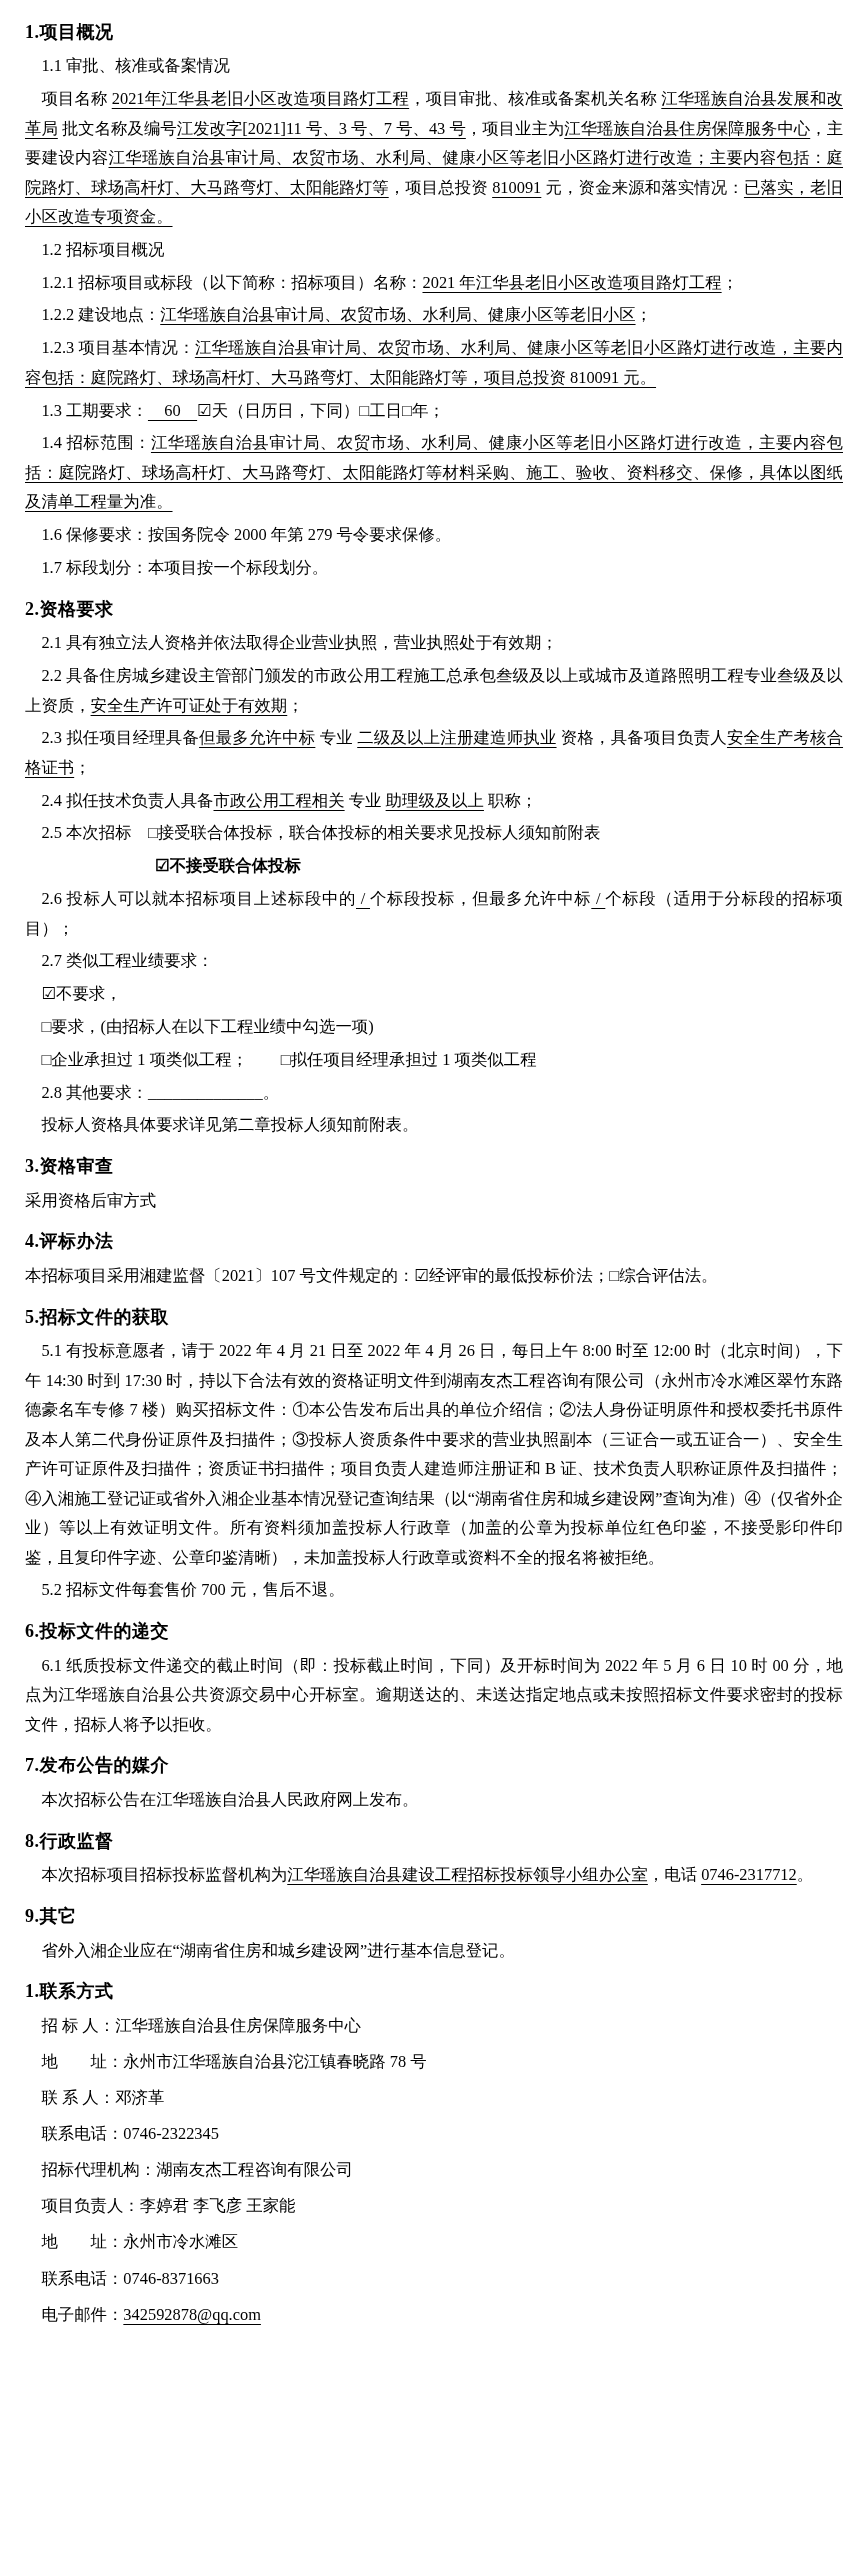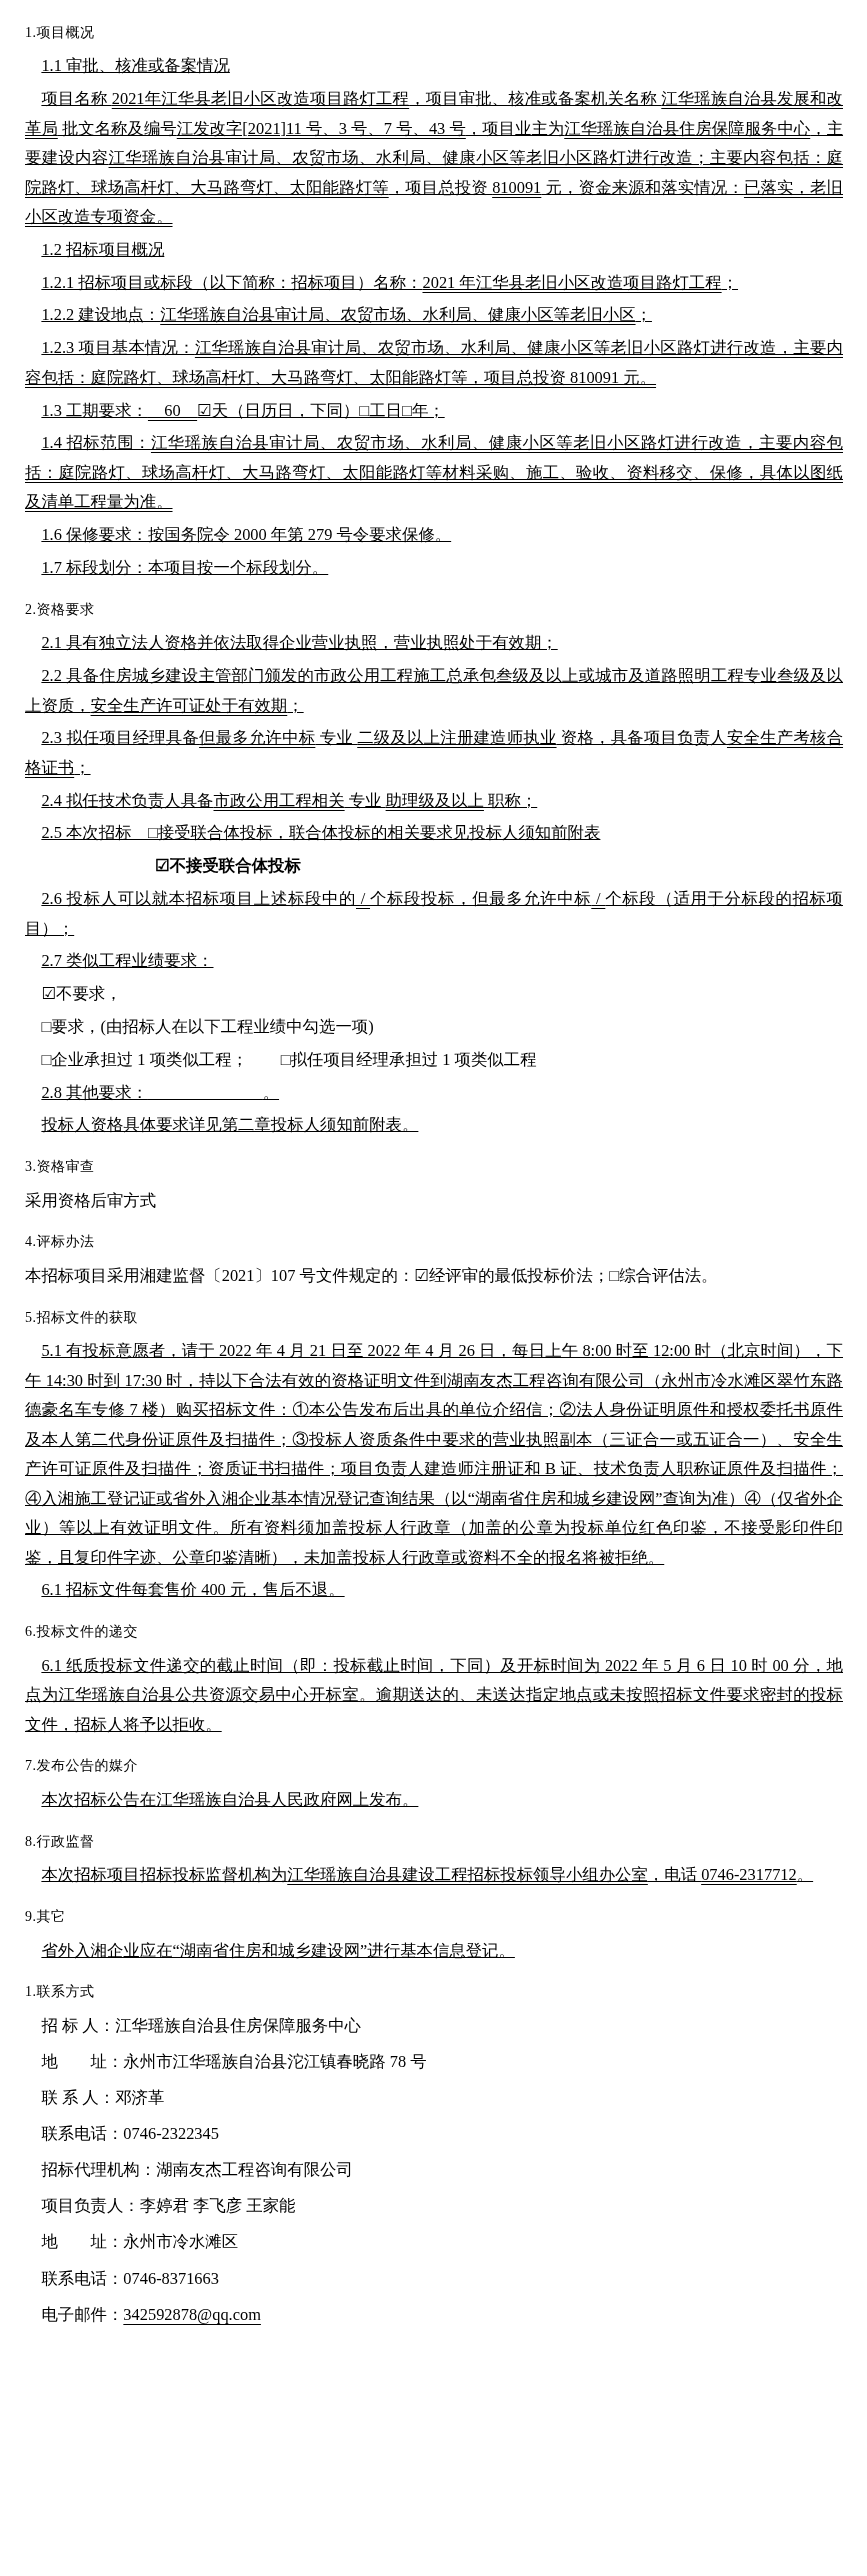--- a/index.html
+++ b/index.html
@@ -8,34 +8,34 @@
     width: 868px;
     min-height: 2576px;
     margin: 0 auto;
     background: #ffffff;
     color: #000000;
     font-family: "Liberation Serif", "DejaVu Serif", serif;
   }
   .page { padding: 16.4px 25px 33px 25px; }
   section { display: block; }
   .sec-heading {
-    font-size: 14px;
+    font-size: 18px;
     line-height: 25px;
-    font-weight: normal;
+    font-weight: bold;
     margin: 14.2px 0 6.6px 0;
     letter-spacing: 0.5px;
   }
   section:first-child .sec-heading { margin-top: 3.3px; }
   .para {
     font-size: 16.4px;
     line-height: 29.5px;
     text-align: justify;
     margin: 0 0 3.3px 0;
   }
-  .indent  { text-indent: 1em; text-decoration: underline; }
+  .indent  { text-indent: 1em; }
   .flush   { text-indent: 0; }
   .checkbox { text-indent: 0; margin-left: 130px; font-weight: bold; }
   .sub     { text-indent: 1em; }
   .note    { margin-top: 2px; }
   .contact { text-indent: 1em; margin-bottom: 6.6px; }
   .seg.u {
     text-decoration: underline;
     text-underline-offset: 4.4px;
     text-decoration-thickness: 1.1px;
     white-space: pre-wrap;
@@ -80,21 +80,21 @@
         <h2 class="sec-heading">3.资格审查</h2>
         <p class="para flush"><span class="seg">采用资格后审方式</span></p>
       </section>
       <section>
         <h2 class="sec-heading">4.评标办法</h2>
         <p class="para flush"><span class="seg">本招标项目采用湘建监督〔2021〕107 号文件规定的：☑经评审的最低投标价法；□综合评估法。</span></p>
       </section>
       <section>
         <h2 class="sec-heading">5.招标文件的获取</h2>
         <p class="para indent"><span class="seg">5.1 有投标意愿者，请于 2022 年 4 月 21 日至 2022 年 4 月 26 日，每日上午 8:00 时至 12:00 时（北京时间），下午 14:30 时到 17:30 时，持以下合法有效的资格证明文件到湖南友杰工程咨询有限公司（永州市冷水滩区翠竹东路德豪名车专修 7 楼）购买招标文件：①本公告发布后出具的单位介绍信；②法人身份证明原件和授权委托书原件及本人第二代身份证原件及扫描件；③投标人资质条件中要求的营业执照副本（三证合一或五证合一）、安全生产许可证原件及扫描件；资质证书扫描件；项目负责人建造师注册证和 B 证、技术负责人职称证原件及扫描件；④入湘施工登记证或省外入湘企业基本情况登记查询结果（以“湖南省住房和城乡建设网”查询为准）④（仅省外企业）等以上有效证明文件。所有资料须加盖投标人行政章（加盖的公章为投标单位红色印鉴，不接受影印件印鉴，且复印件字迹、公章印鉴清晰），未加盖投标人行政章或资料不全的报名将被拒绝。</span></p>
-        <p class="para indent"><span class="seg">6.1 招标文件每套售价 400 元，售后不退。</span></p>
+        <p class="para indent"><span class="seg">5.2 招标文件每套售价 700 元，售后不退。</span></p>
       </section>
       <section>
         <h2 class="sec-heading">6.投标文件的递交</h2>
         <p class="para indent"><span class="seg">6.1 纸质投标文件递交的截止时间（即：投标截止时间，下同）及开标时间为 2022 年 5 月 6 日 10 时 00 分，地点为江华瑶族自治县公共资源交易中心开标室。逾期送达的、未送达指定地点或未按照招标文件要求密封的投标文件，招标人将予以拒收。</span></p>
       </section>
       <section>
         <h2 class="sec-heading">7.发布公告的媒介</h2>
         <p class="para indent"><span class="seg">本次招标公告在江华瑶族自治县人民政府网上发布。</span></p>
       </section>
       <section>

